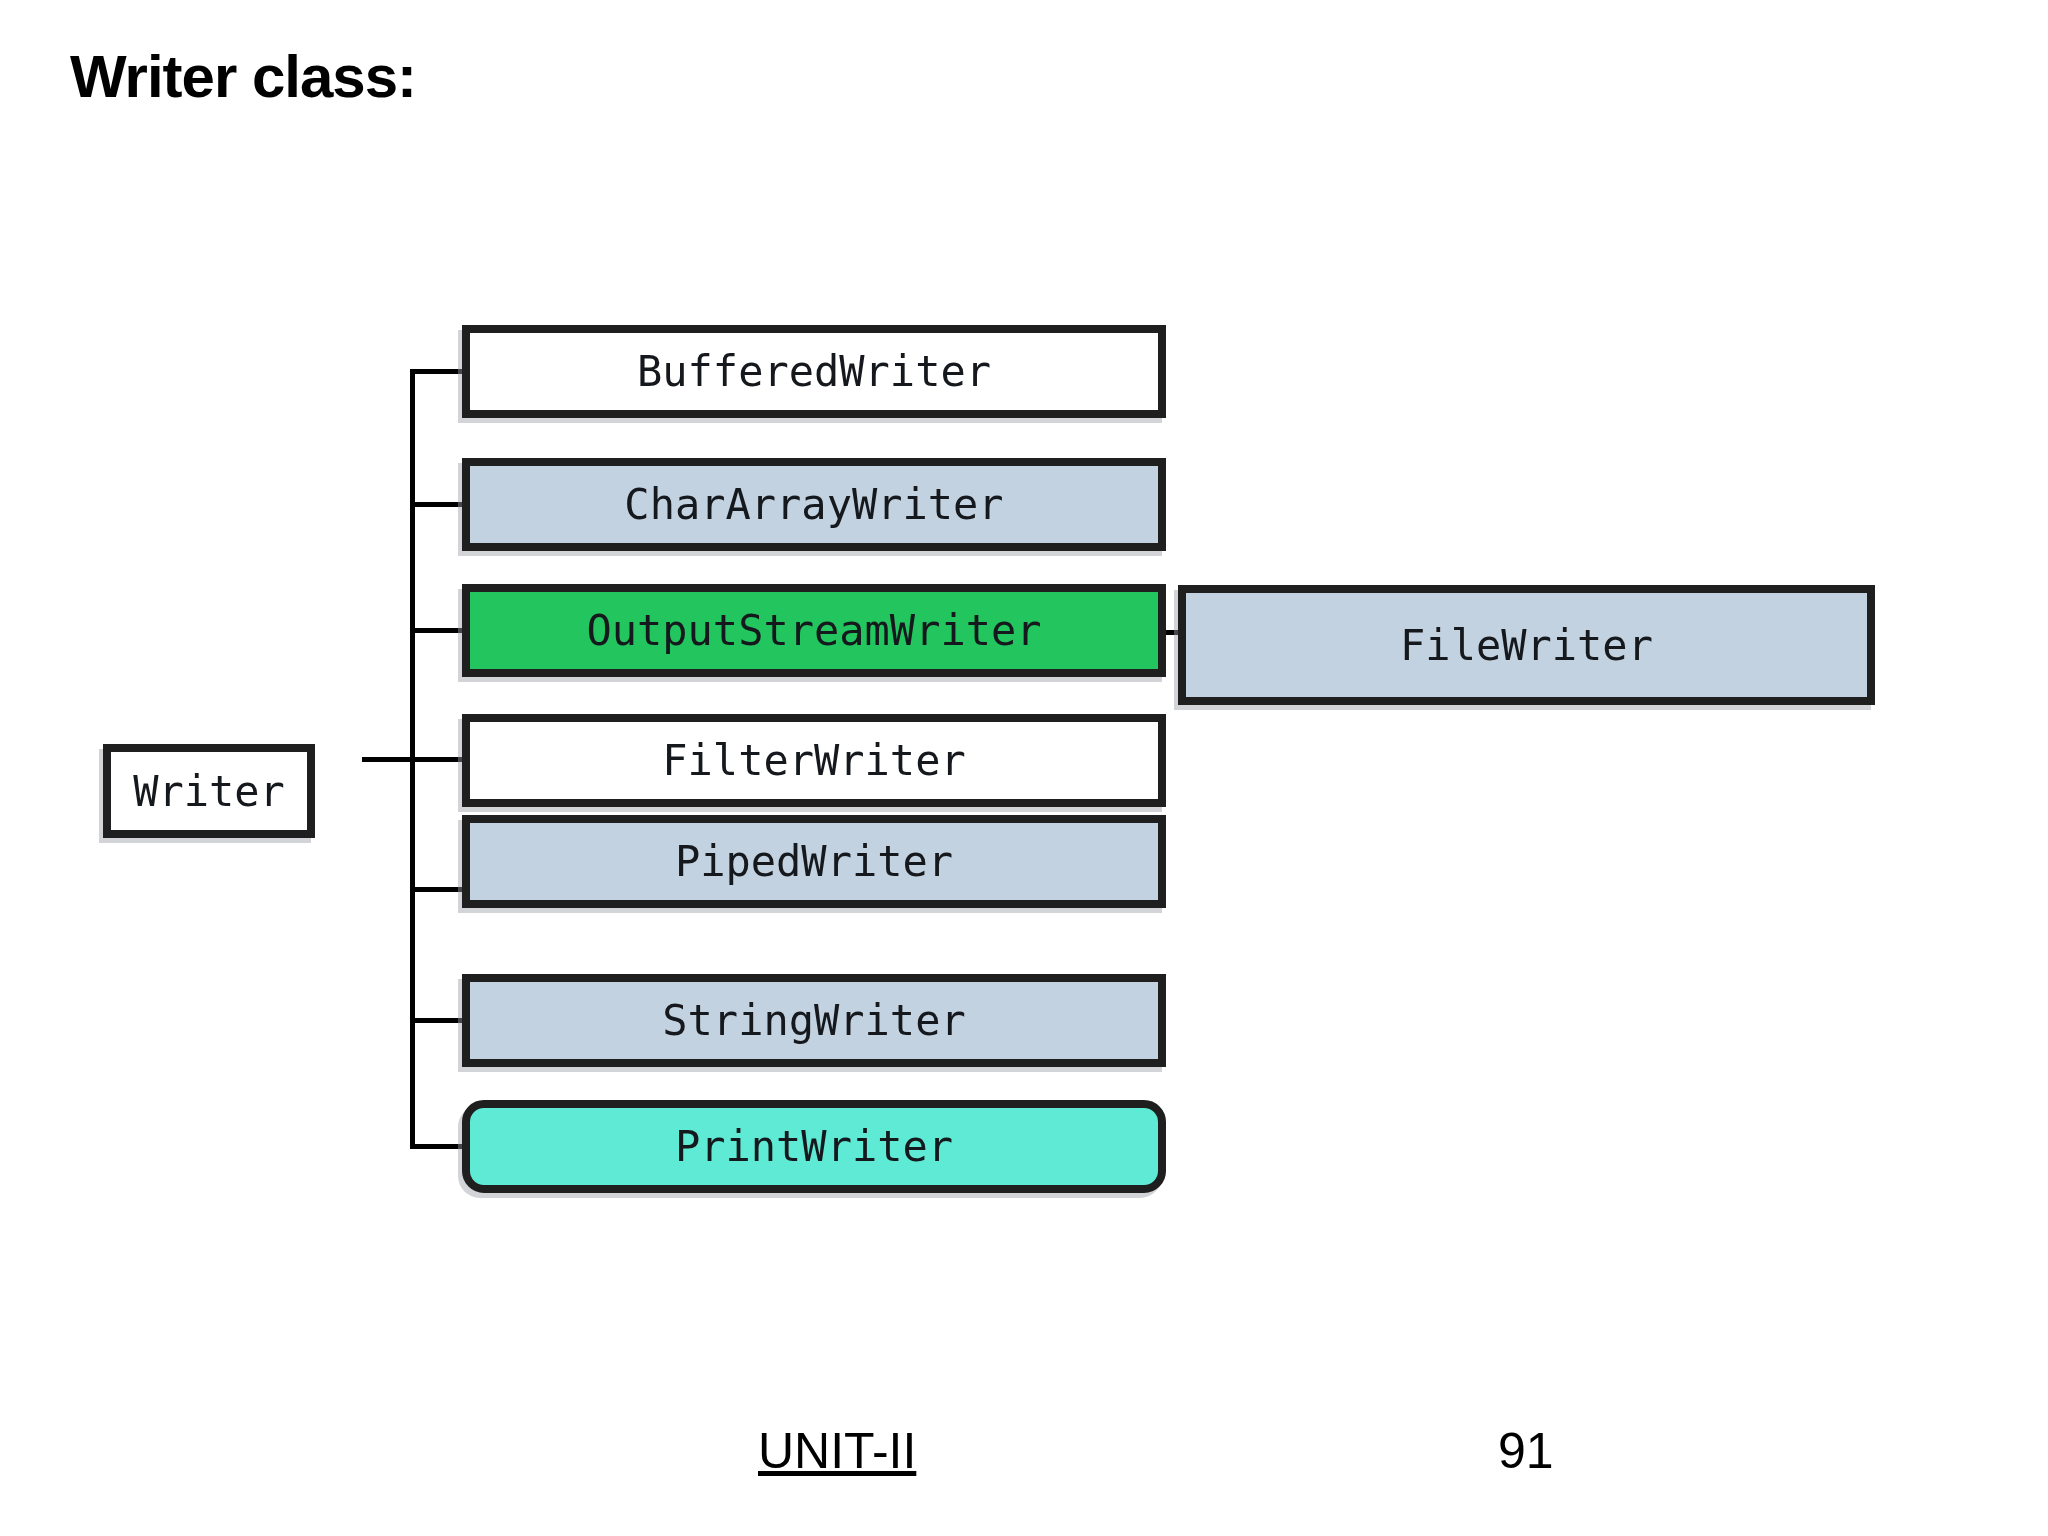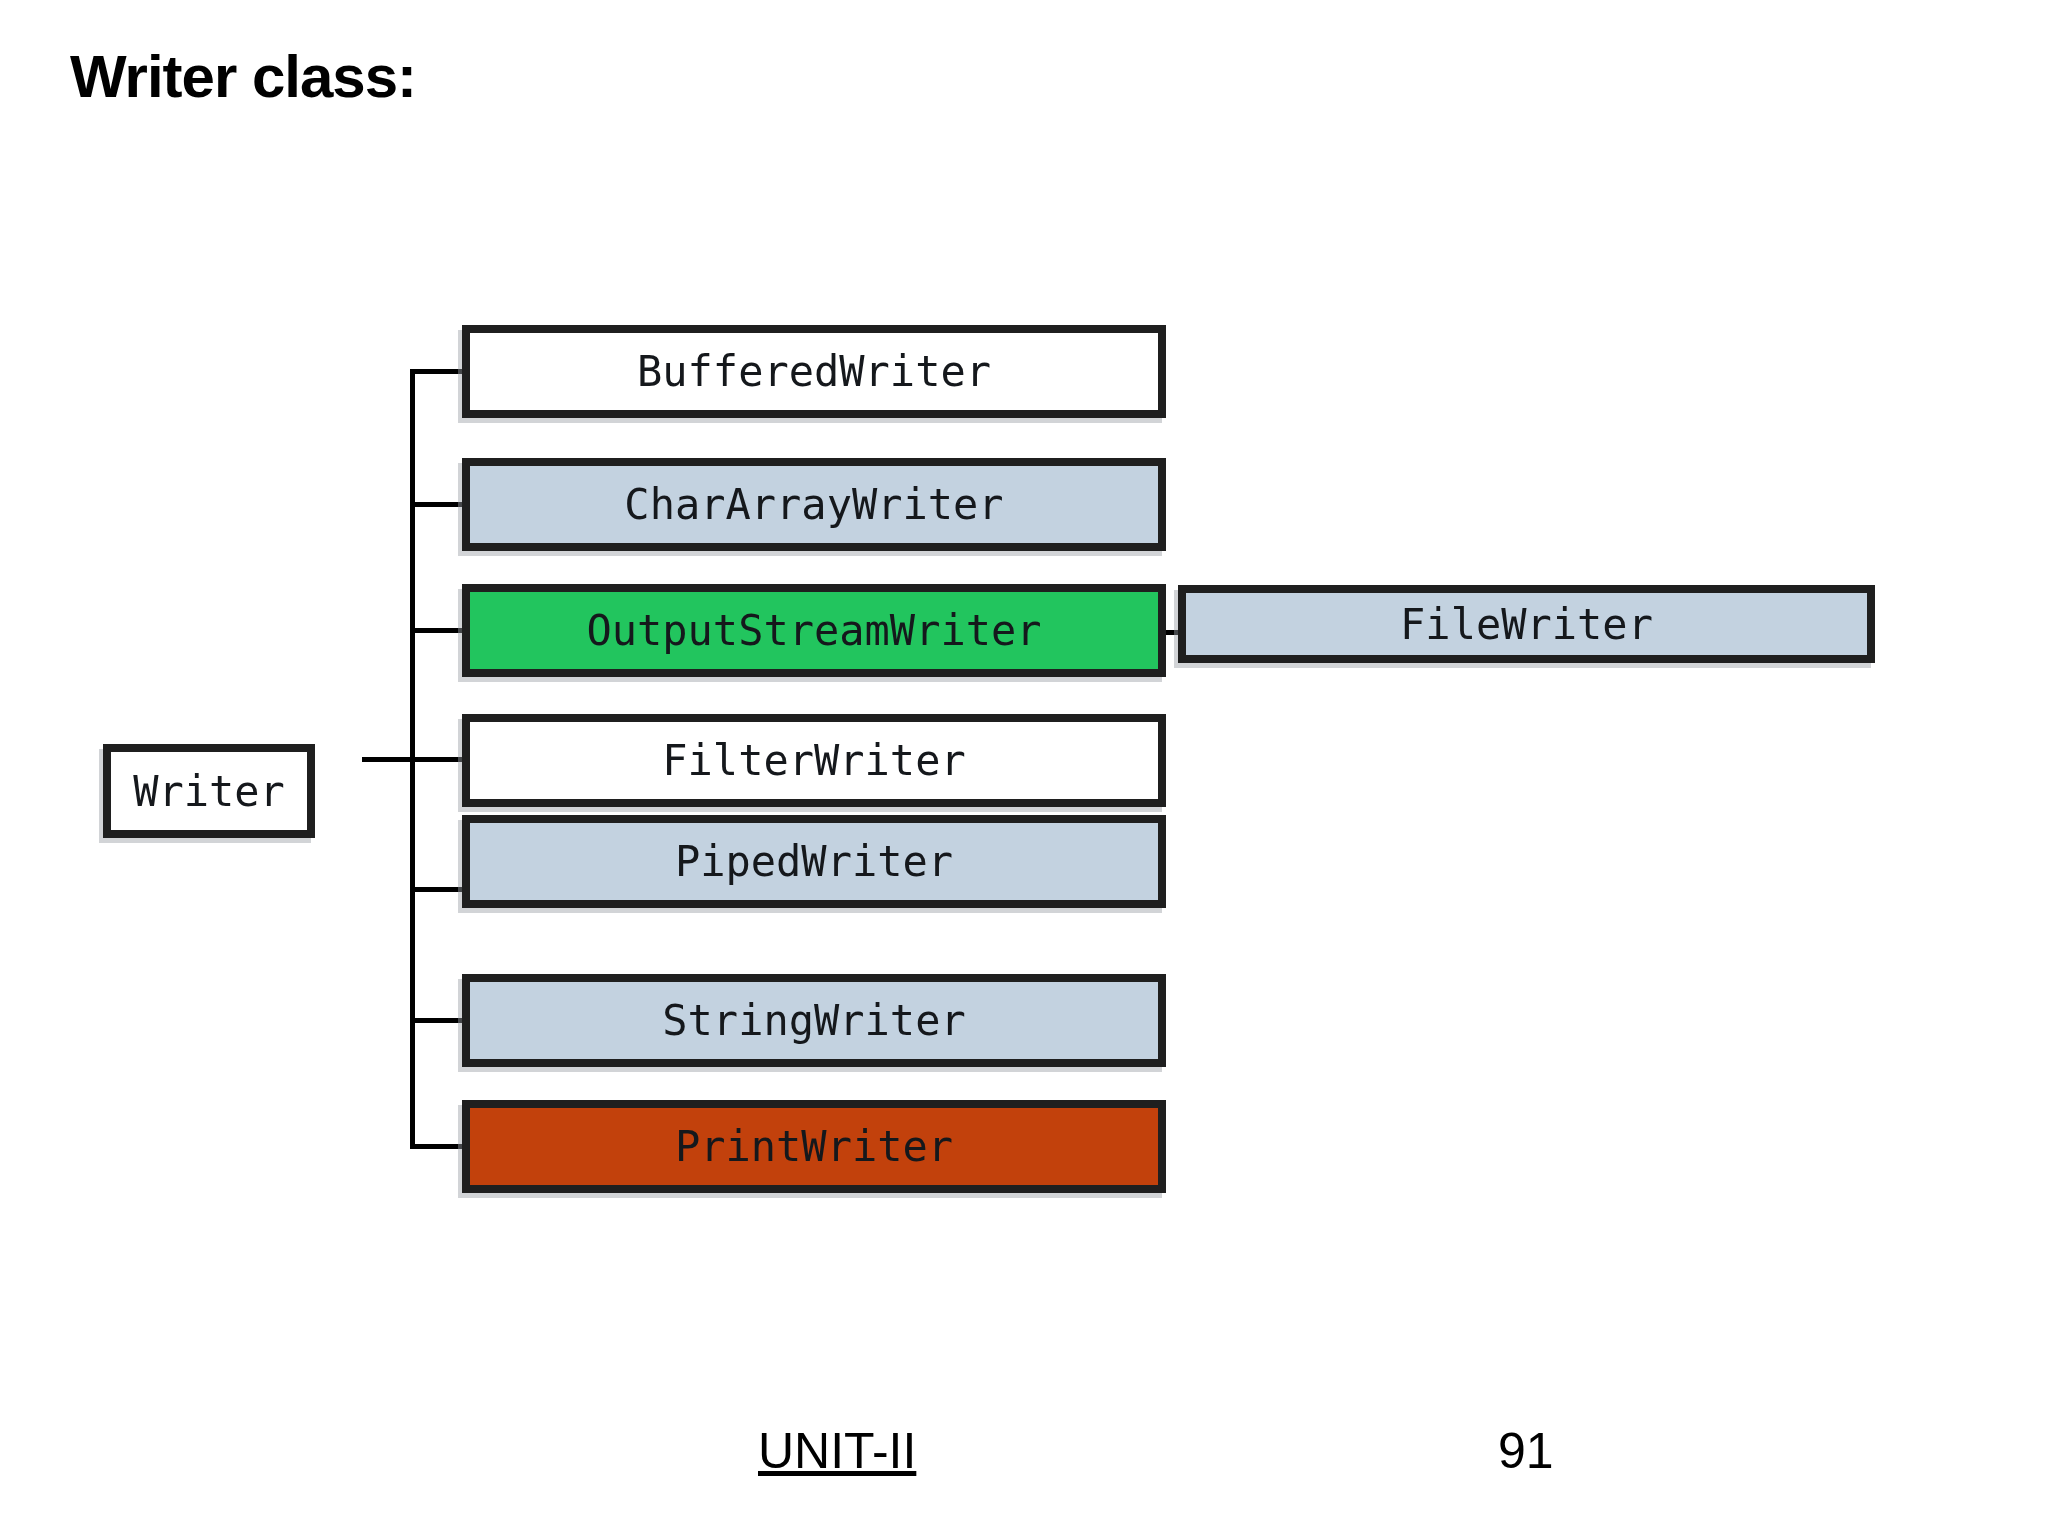--- a/index.html
+++ b/index.html
@@ -35,21 +35,21 @@
     font-weight:500;
     color:#15181c;
     box-shadow:-4px 5px 0 rgba(155,160,166,0.45);
     white-space:nowrap;
   }
   .root-box{ left:103px; top:744px; width:212px; height:94px; }
   .child-box{ left:462px; width:704px; height:93px; }
   .r0{ top:325px; } .r1{ top:458px; } .r2{ top:584px; }
   .r3{ top:714px; } .r4{ top:815px; } .r5{ top:974px; }
   .r6{ top:1100px; }
-  .file-box{ left:1178px; top:585px; width:697px; height:78px; }
+  .file-box{ left:1178px; top:585px; width:697px; height:120px; }
   
   .line{ position:absolute; background:#000000; }
   .trunk{ left:410px; top:369px; width:5px; height:780px; }
   .stub{ left:410px; width:57px; height:5px; }
   .s0{ top:369px; } .s1{ top:502px; } .s2{ top:628px; }
   .s3{ top:757px; } .s4{ top:887px; } .s5{ top:1018px; }
   .s6{ top:1144px; }
   .root-link{ left:362px; top:757px; width:52px; height:5px; }
   .file-link{ left:1162px; top:630px; width:20px; height:5px; }
   
@@ -83,21 +83,21 @@
     <div class="line file-link" style="background-color: rgb(0, 0, 0);"></div>
 
     <div class="box root-box" style="background-color: rgb(255, 255, 255); border-color: rgb(31, 31, 31);">Writer</div>
 
     <div class="box child-box r0" style="background-color: rgb(255, 255, 255); border-color: rgb(31, 31, 31);">BufferedWriter</div>
     <div class="box child-box r1" style="background-color: rgb(195, 210, 224); border-color: rgb(31, 31, 31);">CharArrayWriter</div>
     <div class="box child-box r2" style="background-color: #22c55e; border-color: rgb(31, 31, 31);">OutputStreamWriter</div>
     <div class="box child-box r3" style="background-color: rgb(255, 255, 255); border-color: rgb(31, 31, 31);">FilterWriter</div>
     <div class="box child-box r4" style="background-color: rgb(195, 210, 224); border-color: rgb(31, 31, 31);">PipedWriter</div>
     <div class="box child-box r5" style="background-color: rgb(195, 210, 224); border-color: rgb(31, 31, 31);">StringWriter</div>
-    <div class="box child-box r6" style="background-color: #c2410c; border-color: rgb(31, 31, 31);">PrintWriter</div>
+    <div class="box child-box r6" style="background-color: #5eead4; border-color: rgb(31, 31, 31); border-radius: 22px;">PrintWriter</div>
 
     <div class="box file-box" style="background-color: rgb(195, 210, 224); border-color: rgb(31, 31, 31);">FileWriter</div>
 
   </div>
 
   <div class="footer-text footer-left">UNIT-II</div>
   <div class="footer-text footer-right">91</div>
 
 </div>
 

